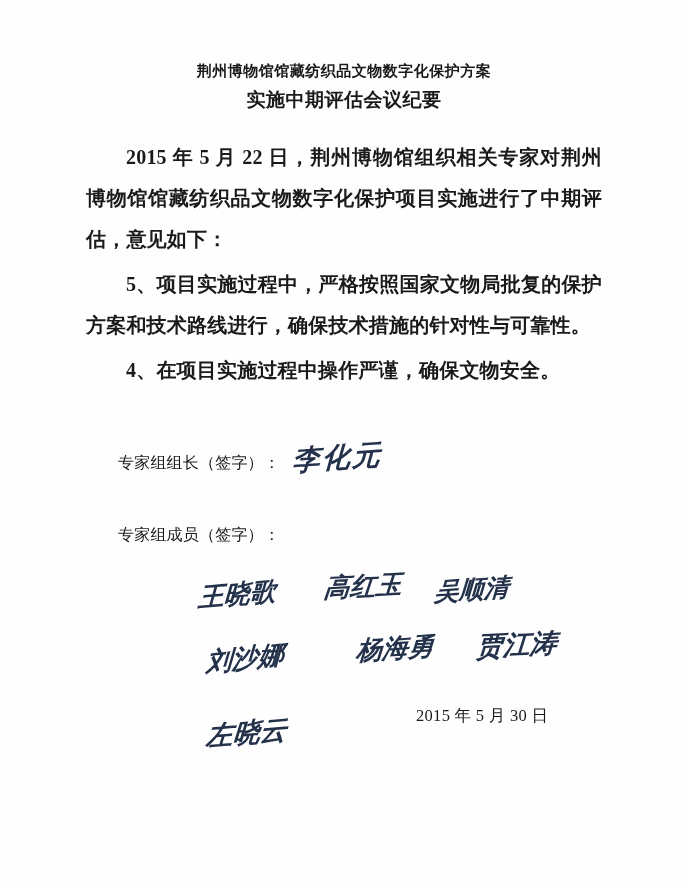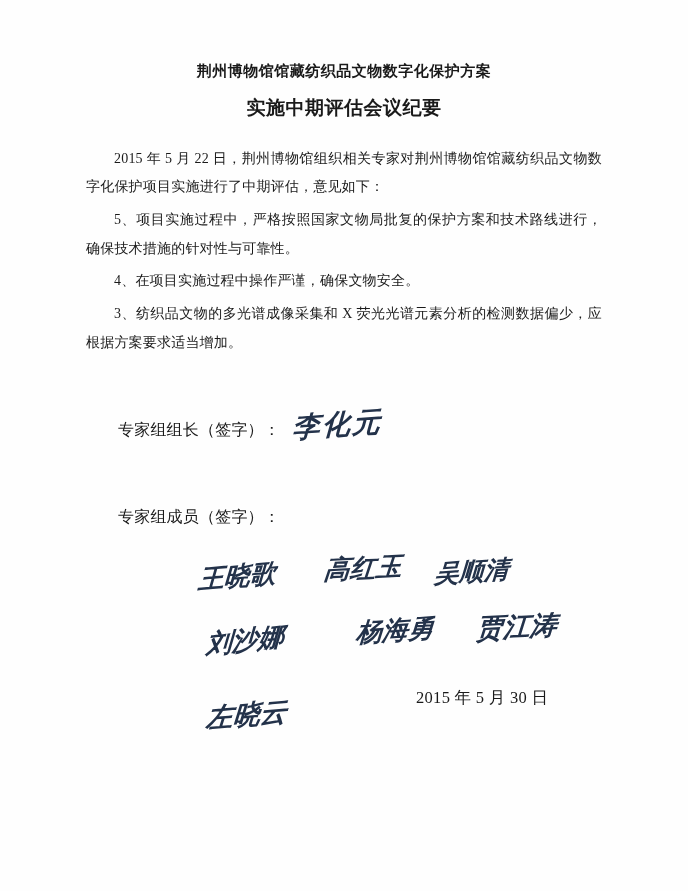--- a/index.html
+++ b/index.html
@@ -34,47 +34,48 @@
     font-size: 15px;
     letter-spacing: 0.5px;
     line-height: 1.55;
   }
   .title-line2 {
     text-align: center;
     font-weight: bold;
     font-size: 19px;
     letter-spacing: 0.5px;
     line-height: 1.55;
-    margin-top: 10px;
+    margin-top: 2px;
   }
   .para {
-    font-size: 14px;
+    font-size: 20px;
     line-height: 2.05;
     text-align: justify;
     text-justify: inter-ideograph;
     text-indent: 2em;
     margin-top: 4px;
     letter-spacing: 0.2px;
+    font-weight: bold;
   }
   .para.first {
     margin-top: 22px;
   }
   .sig-block {
     margin-top: 56px;
     position: relative;
     height: 60px;
   }
   .sig-label {
     font-size: 16px;
     text-indent: 2em;
     line-height: 2.0;
     letter-spacing: 0.2px;
   }
   .sig-block-2 {
-    margin-top: 27px;
+    margin-top: 12px;
     position: relative;
   }
   .handwrite {
     font-family: "Liberation Serif", "DejaVu Serif", serif;
     color: #23324a;
     position: absolute;
     white-space: nowrap;
     font-style: italic;
     font-weight: bold;
   }
@@ -111,21 +112,20 @@
 
 <div class="page">
   <div class="doc-body">
 
     <div class="title">荆州博物馆馆藏纺织品文物数字化保护方案</div>
     <div class="title-line2">实施中期评估会议纪要</div>
 
     <div class="para first">2015 年 5 月 22 日，荆州博物馆组织相关专家对荆州博物馆馆藏纺织品文物数字化保护项目实施进行了中期评估，意见如下：</div>
     <div class="para">5、项目实施过程中，严格按照国家文物局批复的保护方案和技术路线进行，确保技术措施的针对性与可靠性。</div>
     <div class="para">4、在项目实施过程中操作严谨，确保文物安全。</div>
-    <div class="para">3、纺织品文物的多光谱成像采集和 X 荧光光谱元素分析的检测数据偏少，应根据方案要求适当增加。</div>
 
     <div class="sig-block">
       <div class="sig-label">专家组组长（签字）：</div>
       <div class="handwrite sig-chair">李化元</div>
     </div>
 
     <div class="sig-block-2">
       <div class="sig-label">专家组成员（签字）：</div>
 
       <div class="sig-area">

